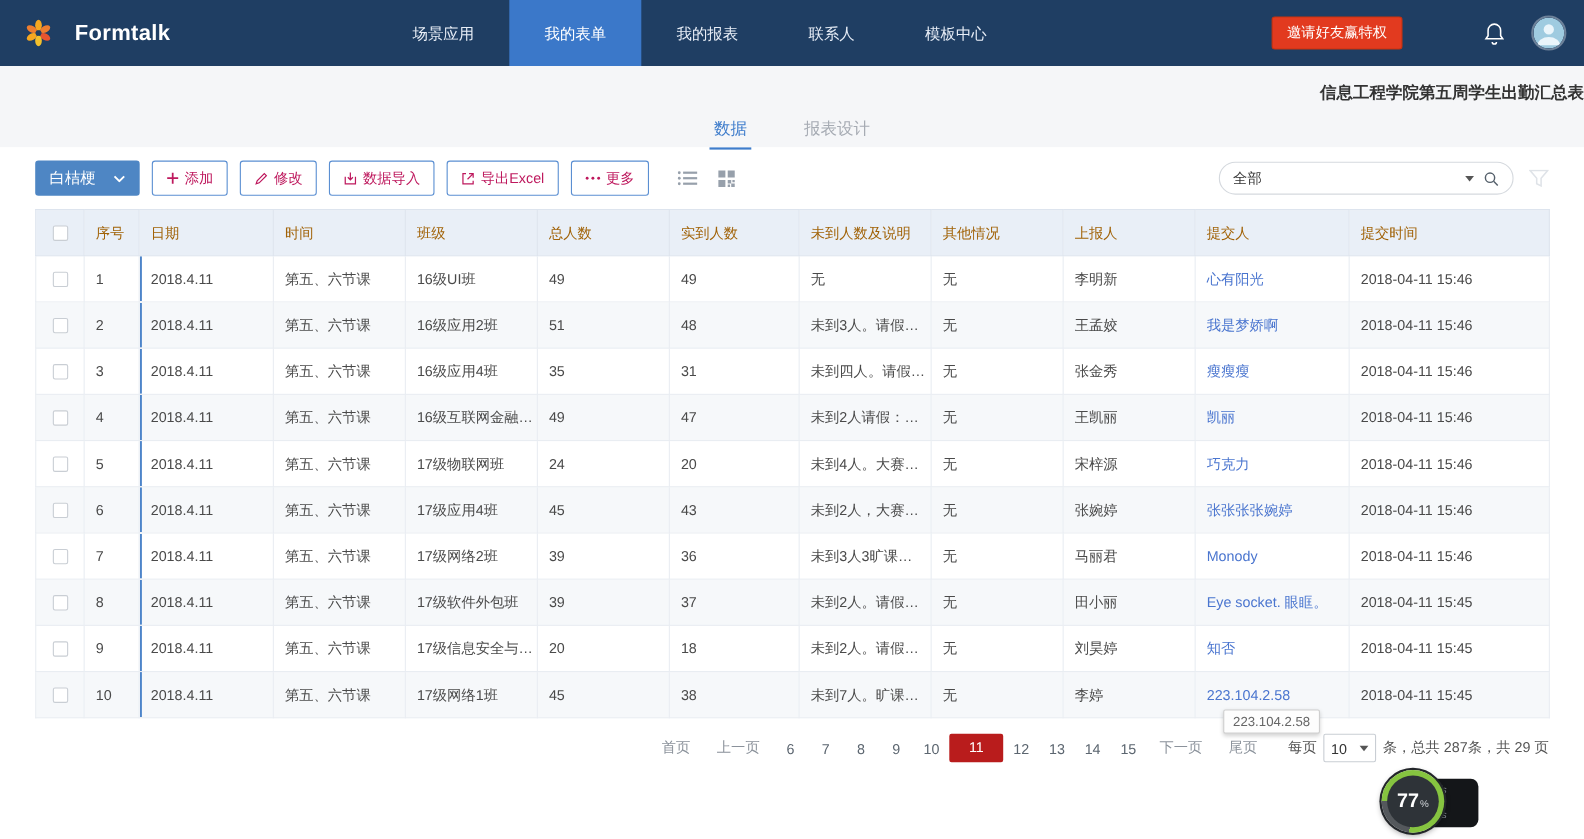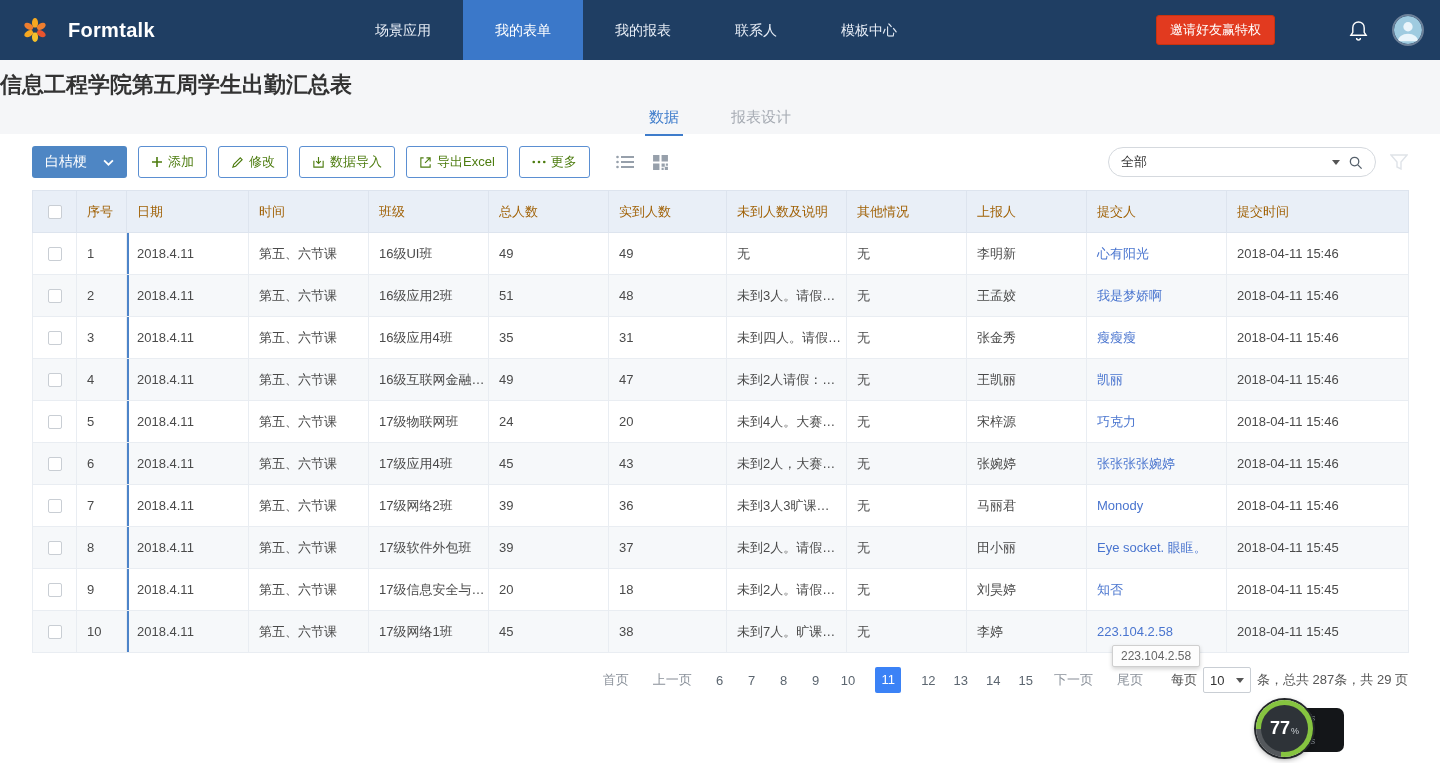--- a/index.html
+++ b/index.html
@@ -15,29 +15,29 @@
   .nav-items{display:flex;height:60px}
   .nav-item{padding:0 32px;line-height:60px;font-size:14px;color:#e8eef7;cursor:pointer;white-space:nowrap}
   .nav-item.active{background:#3b78c9;color:#fff}
   .nav-right{margin-left:auto;display:flex;align-items:center;padding-right:16px}
   .invite-btn{background:#e23a1f;color:#fff;border:1px solid #c9330f;border-radius:3px;height:30px;
     padding:0 13px;font-size:13px;display:flex;align-items:center;cursor:pointer;margin-right:74px;white-space:nowrap}
   .bell{margin-right:24px;cursor:pointer;display:flex;align-items:center}
   .avatar{width:32px;height:32px;border-radius:50%;overflow:hidden;cursor:pointer;border:2px solid rgba(255,255,255,.35)}
   
   .page-head{background:#f5f6f8;padding-top:14px;height:74px}
-  .page-title{text-align:left;font-size:22px;font-weight:700;color:#333;line-height:22px}
+  .page-title{text-align:right;font-size:15px;font-weight:700;color:#333;line-height:22px}
   .tabs{display:flex;justify-content:center;gap:44px;margin-top:8px}
   .tab{font-size:15px;color:#a6abb3;padding:4px 4px 7px;cursor:pointer}
   .tab.active{color:#3e7ccb;border-bottom:2px solid #3e7ccb}
   
   .toolbar{display:flex;align-items:center;padding:12px 32px;background:#fff}
   .btn-primary{background:#4e86c4;color:#fff;height:32px;border:none;border-radius:3px;padding:0 13px;
     font-size:14px;display:flex;align-items:center;gap:16px;cursor:pointer}
-  .btn-outline{background:#fff;color:#4d7c0f;height:32px;border:1px solid #5b8fd2;border-radius:3px;
+  .btn-outline{background:#fff;color:#be185d;height:32px;border:1px solid #5b8fd2;border-radius:3px;
     padding:0 12px;font-size:13px;display:flex;align-items:center;gap:5px;cursor:pointer;margin-left:11px;white-space:nowrap}
   .view-icons{display:flex;align-items:center;gap:18px;margin-left:26px;color:#97a0ab}
   .view-icons .vicon{cursor:pointer;display:flex;align-items:center}
   .search-area{margin-left:auto;display:flex;align-items:center}
   .search-box{width:268px;height:30px;border:1px solid #d5d9de;border-radius:16px;display:flex;align-items:center;
     padding:0 12px;background:#fff;cursor:pointer;color:#333}
   .search-text{flex:1;font-size:13px}
   .caret{width:0;height:0;border-left:4px solid transparent;border-right:4px solid transparent;border-top:5px solid #555;margin:0 8px 0 4px}
   .mag{color:#55606b;display:flex;align-items:center}
   .funnel{margin-left:14px;color:#dfe3e8;display:flex;align-items:center;cursor:pointer}
@@ -49,21 +49,21 @@
   tbody tr:nth-child(even) td{background:#f6f8fa}
   td.col-check,th.col-check{text-align:center;padding:0}
   td.col-date{box-shadow:inset 2px 0 0 #4d84c9}
   .checkbox{width:14px;height:14px;border:1px solid #c9ced4;border-radius:2px;background:#fff;display:inline-block;vertical-align:middle;cursor:pointer}
   .cell-link{color:#4a75cf;cursor:pointer}
   
   .pagination{display:flex;align-items:center;justify-content:flex-end;margin:14px 32px 0;color:#8b929b;font-size:13px}
   .pg-label{margin:0 12px;cursor:pointer;white-space:nowrap}
   .page-numbers{display:flex;align-items:center}
   .page-num{margin:0 9px;color:#5c6670;cursor:pointer;min-width:14px;text-align:center}
-  .page-num.active{background:#3b82f6;color:#fff;width:26px;height:26px;line-height:26px;border-radius:2px;margin:0 11px}
+  .page-num.active{background:#b91c1c;color:#fff;width:49px;height:26px;line-height:26px;border-radius:2px;margin:0 0}
   .per-page-label{margin-left:16px;color:#555}
   .per-page-select{width:48px;height:26px;border:1px solid #c9ced4;border-radius:2px;display:flex;align-items:center;
     justify-content:space-between;padding:0 6px;margin:0 6px;color:#333;background:#fff;cursor:pointer}
   .per-page-select .caret{margin:0}
   .pg-summary{color:#555;white-space:nowrap}
   
   .ip-tooltip{position:absolute;left:1112px;top:645px;background:#fdfdfd;border:1px solid #cfcfcf;border-radius:2px;
     padding:3px 8px;font-size:12px;color:#666;box-shadow:0 2px 4px rgba(0,0,0,.18);z-index:4}
   
   .net-pill{position:absolute;left:1272px;top:708px;width:72px;height:44px;background:#141619;border-radius:7px;

